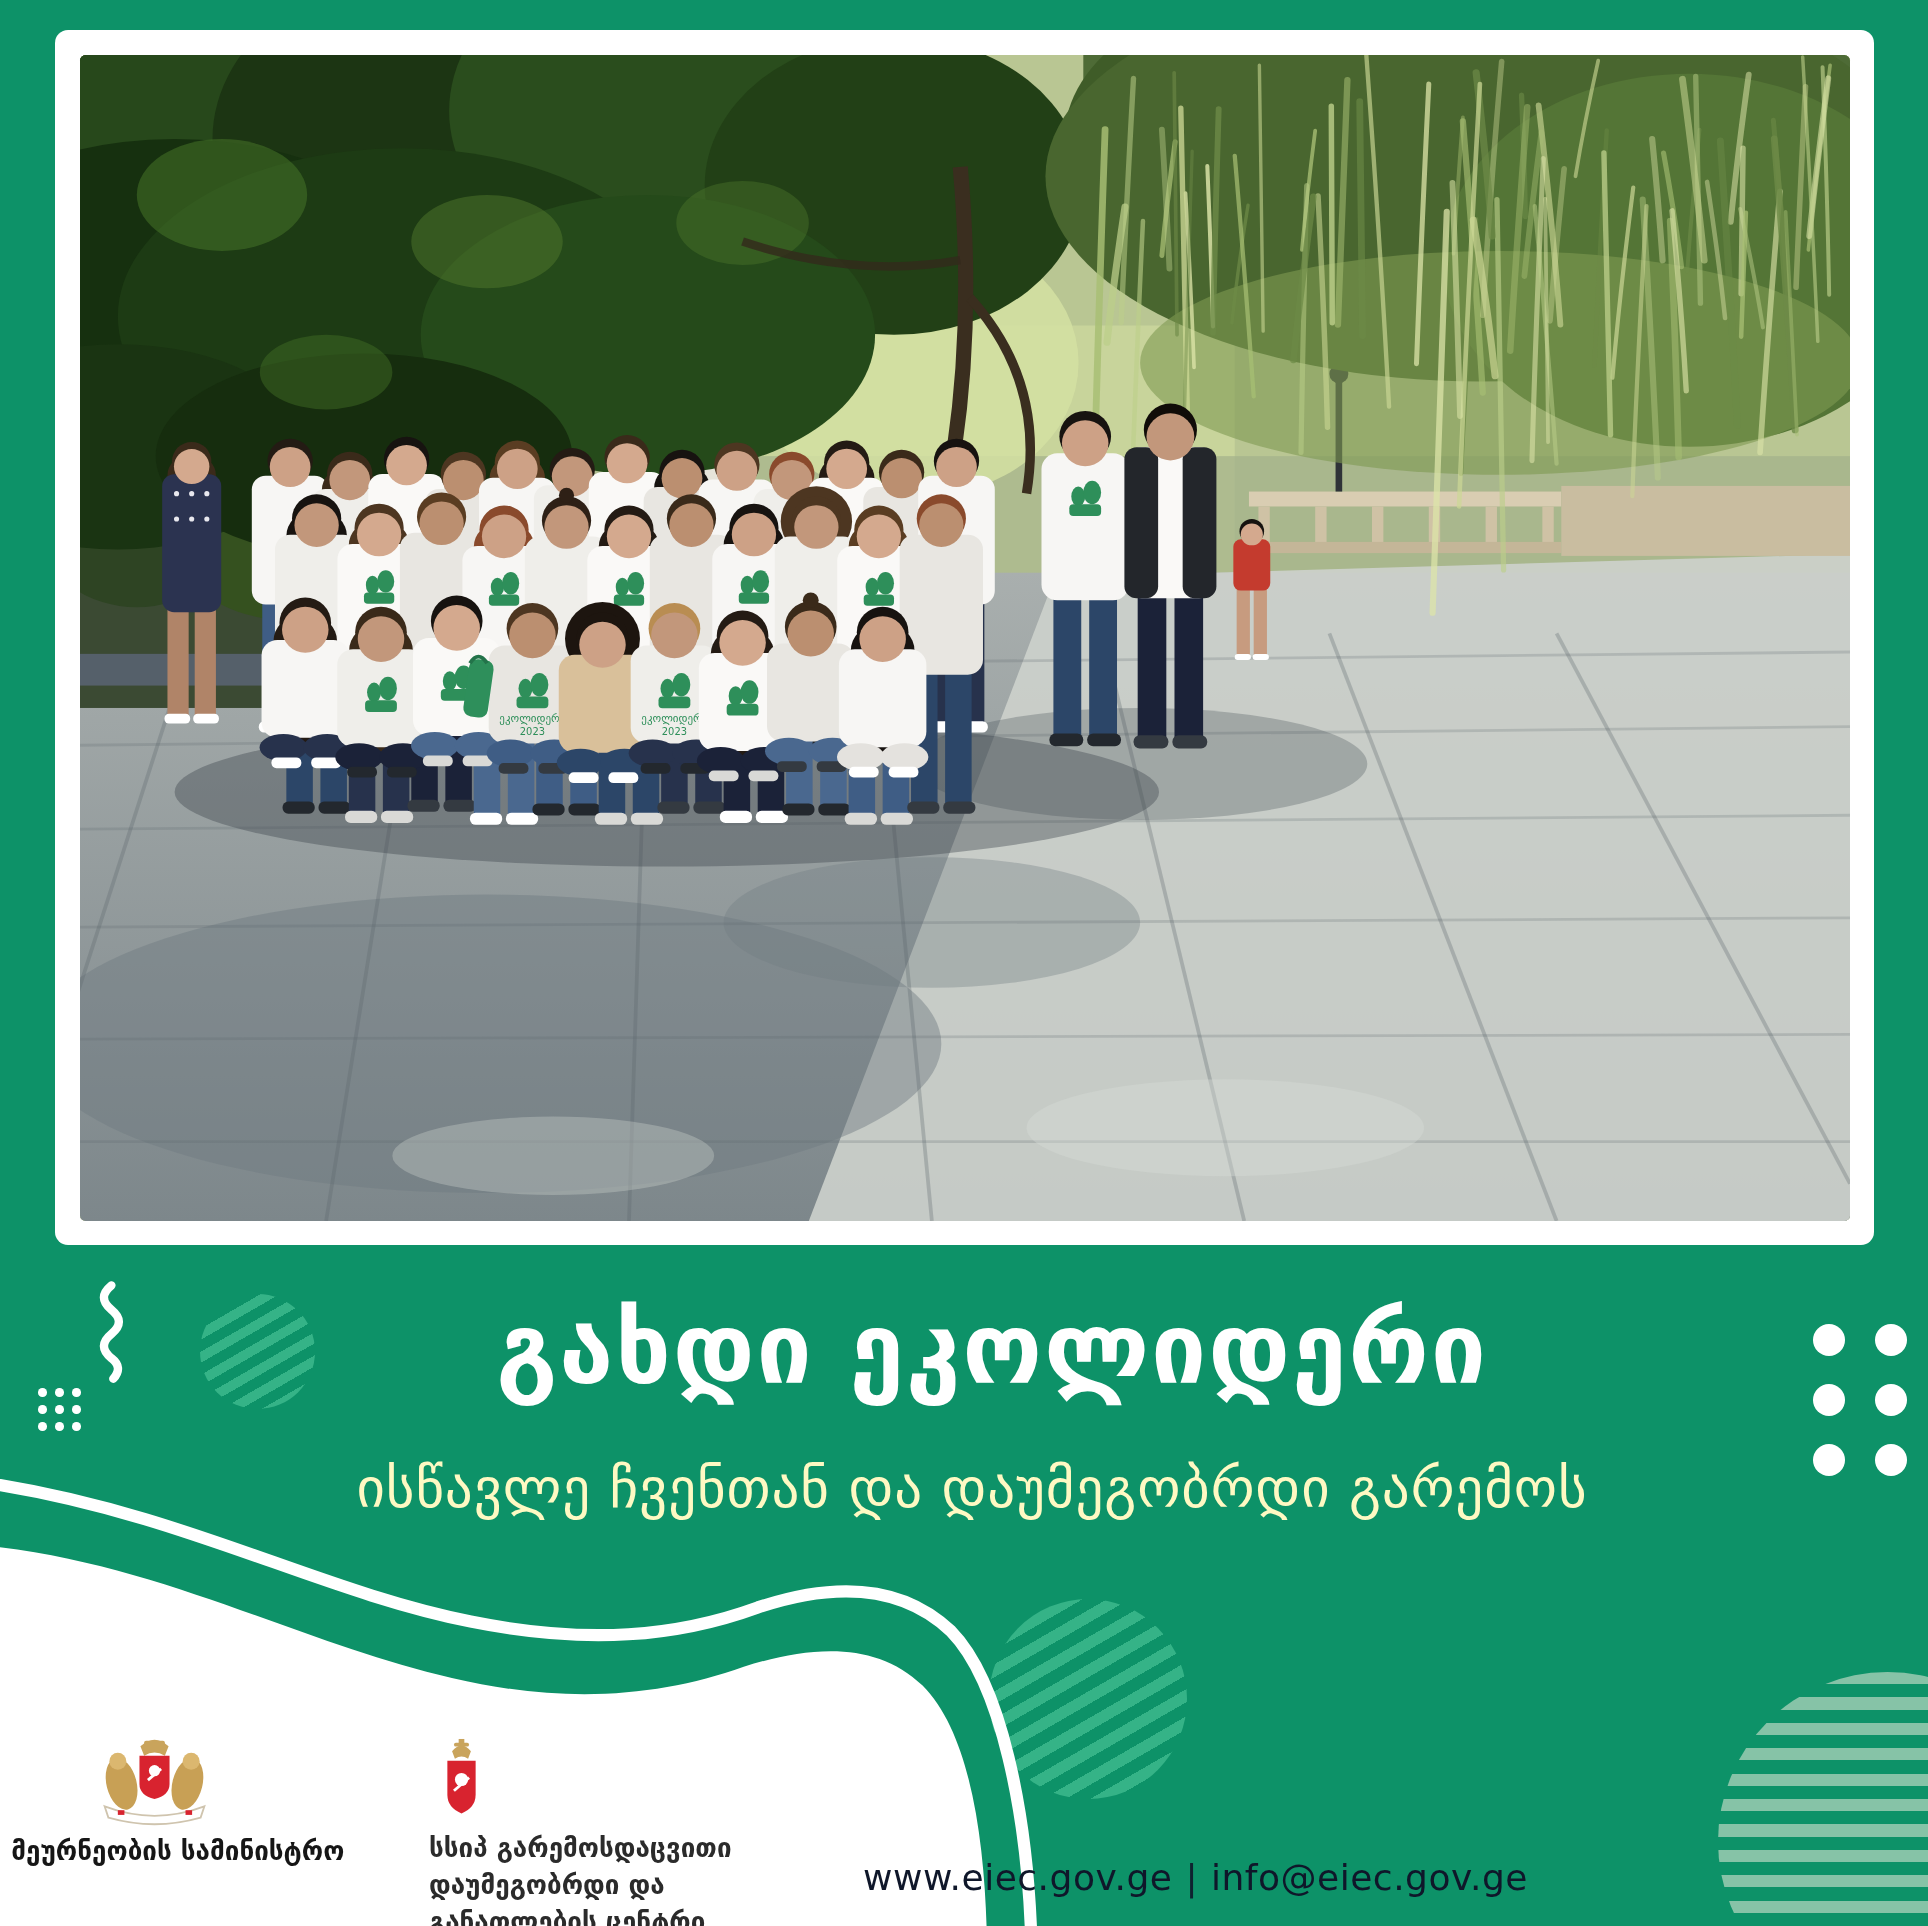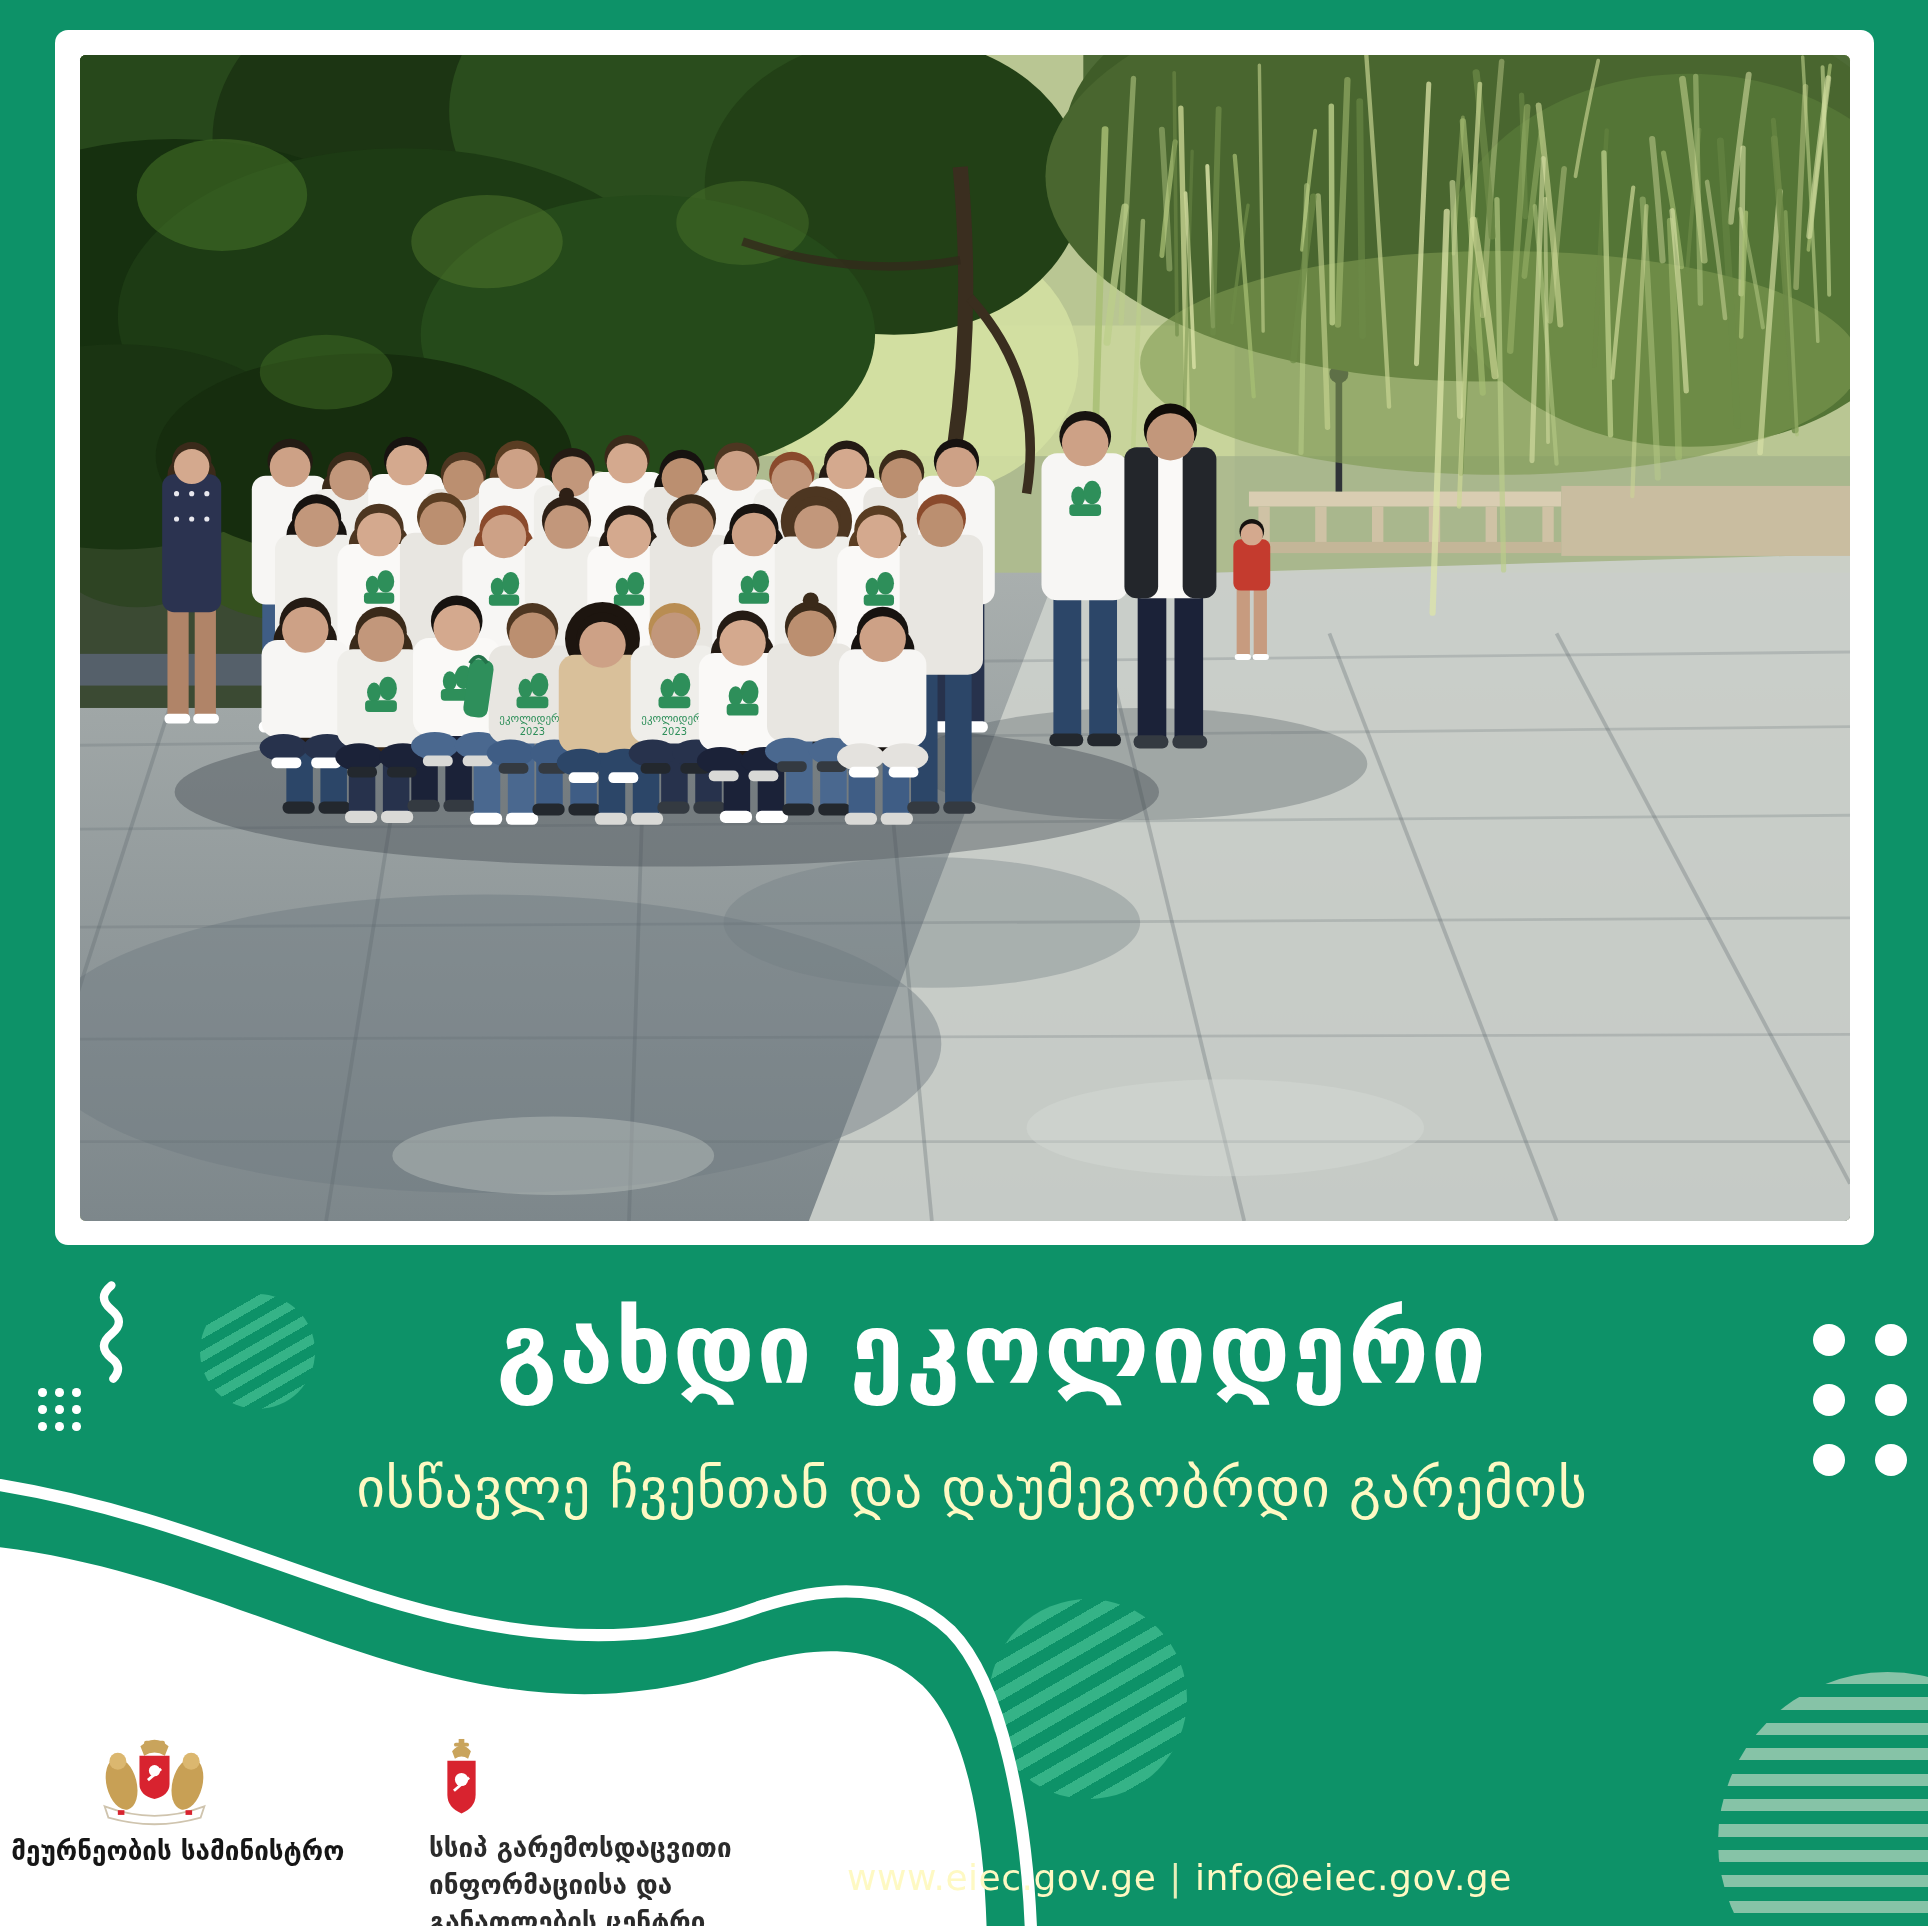--- a/index.html
+++ b/index.html
@@ -34,21 +34,21 @@
   .blob-svg{left:0;top:0;width:1928px;height:1927px;pointer-events:none;}
   
   .footer-left{left:11.3px;top:1735px;width:395px;}
   .coat{position:absolute;left:73px;top:0;}
   .ministry-text{position:absolute;left:0;top:98px;width:395px;color:#161616;
                  font-size:26px;font-weight:bold;line-height:37px;}
   .footer-mid{left:429px;top:1738px;width:311px;}
   .crest{position:absolute;left:7.5px;top:0;}
   .center-text{position:absolute;left:0;top:92px;width:311px;color:#2b2b2b;
                font-size:26px;font-weight:bold;line-height:37px;}
-  .footer-url{left:847px;top:1857px;width:697px;text-align:left;color:#fef9c3;
+  .footer-url{left:847px;top:1857px;width:697px;text-align:center;color:#0f172a;
               font-size:36px;font-weight:normal;letter-spacing:0.5px;}
   .footer-url .sep{padding:0 13px;opacity:.9;}
 </style>
 </head>
 <body>
 
 <div class="poster">
 
   <div class="abs photo-frame">
     <div class="photo">
@@ -677,21 +677,21 @@
     <svg class="crest" width="49" height="83" viewBox="0 0 52 88">
       <path d="M16,14 q10,-12 20,0 l-3,8 q-7,-5 -14,0 Z" fill="#c9a45c"></path>
       <rect x="18" y="5" width="16" height="4" rx="2" fill="#c9a45c"></rect>
       <rect x="23" y="1" width="6" height="5" fill="#c9a45c"></rect>
       <path d="M11,24 h30 v36 q0,14 -15,20 q-15,-6 -15,-20 Z" fill="#d8232f"></path>
       <circle cx="26" cy="44" r="7" fill="#ffffff"></circle>
       <path d="M18,56 l16,-14" stroke="#ffffff" stroke-width="3"></path>
     </svg>
     <div class="center-text">
       <div>სსიპ გარემოსდაცვითი</div>
-      <div>ინფორმაციისა და</div>
+      <div>დაუმეგობრდი და</div>
       <div>განათლების ცენტრი</div>
     </div>
   </div>
 
   <div class="abs footer-url">
     <span>www.eiec.gov.ge</span><span class="sep">|</span><span>info@eiec.gov.ge</span>
   </div>
 
 </div>
 

